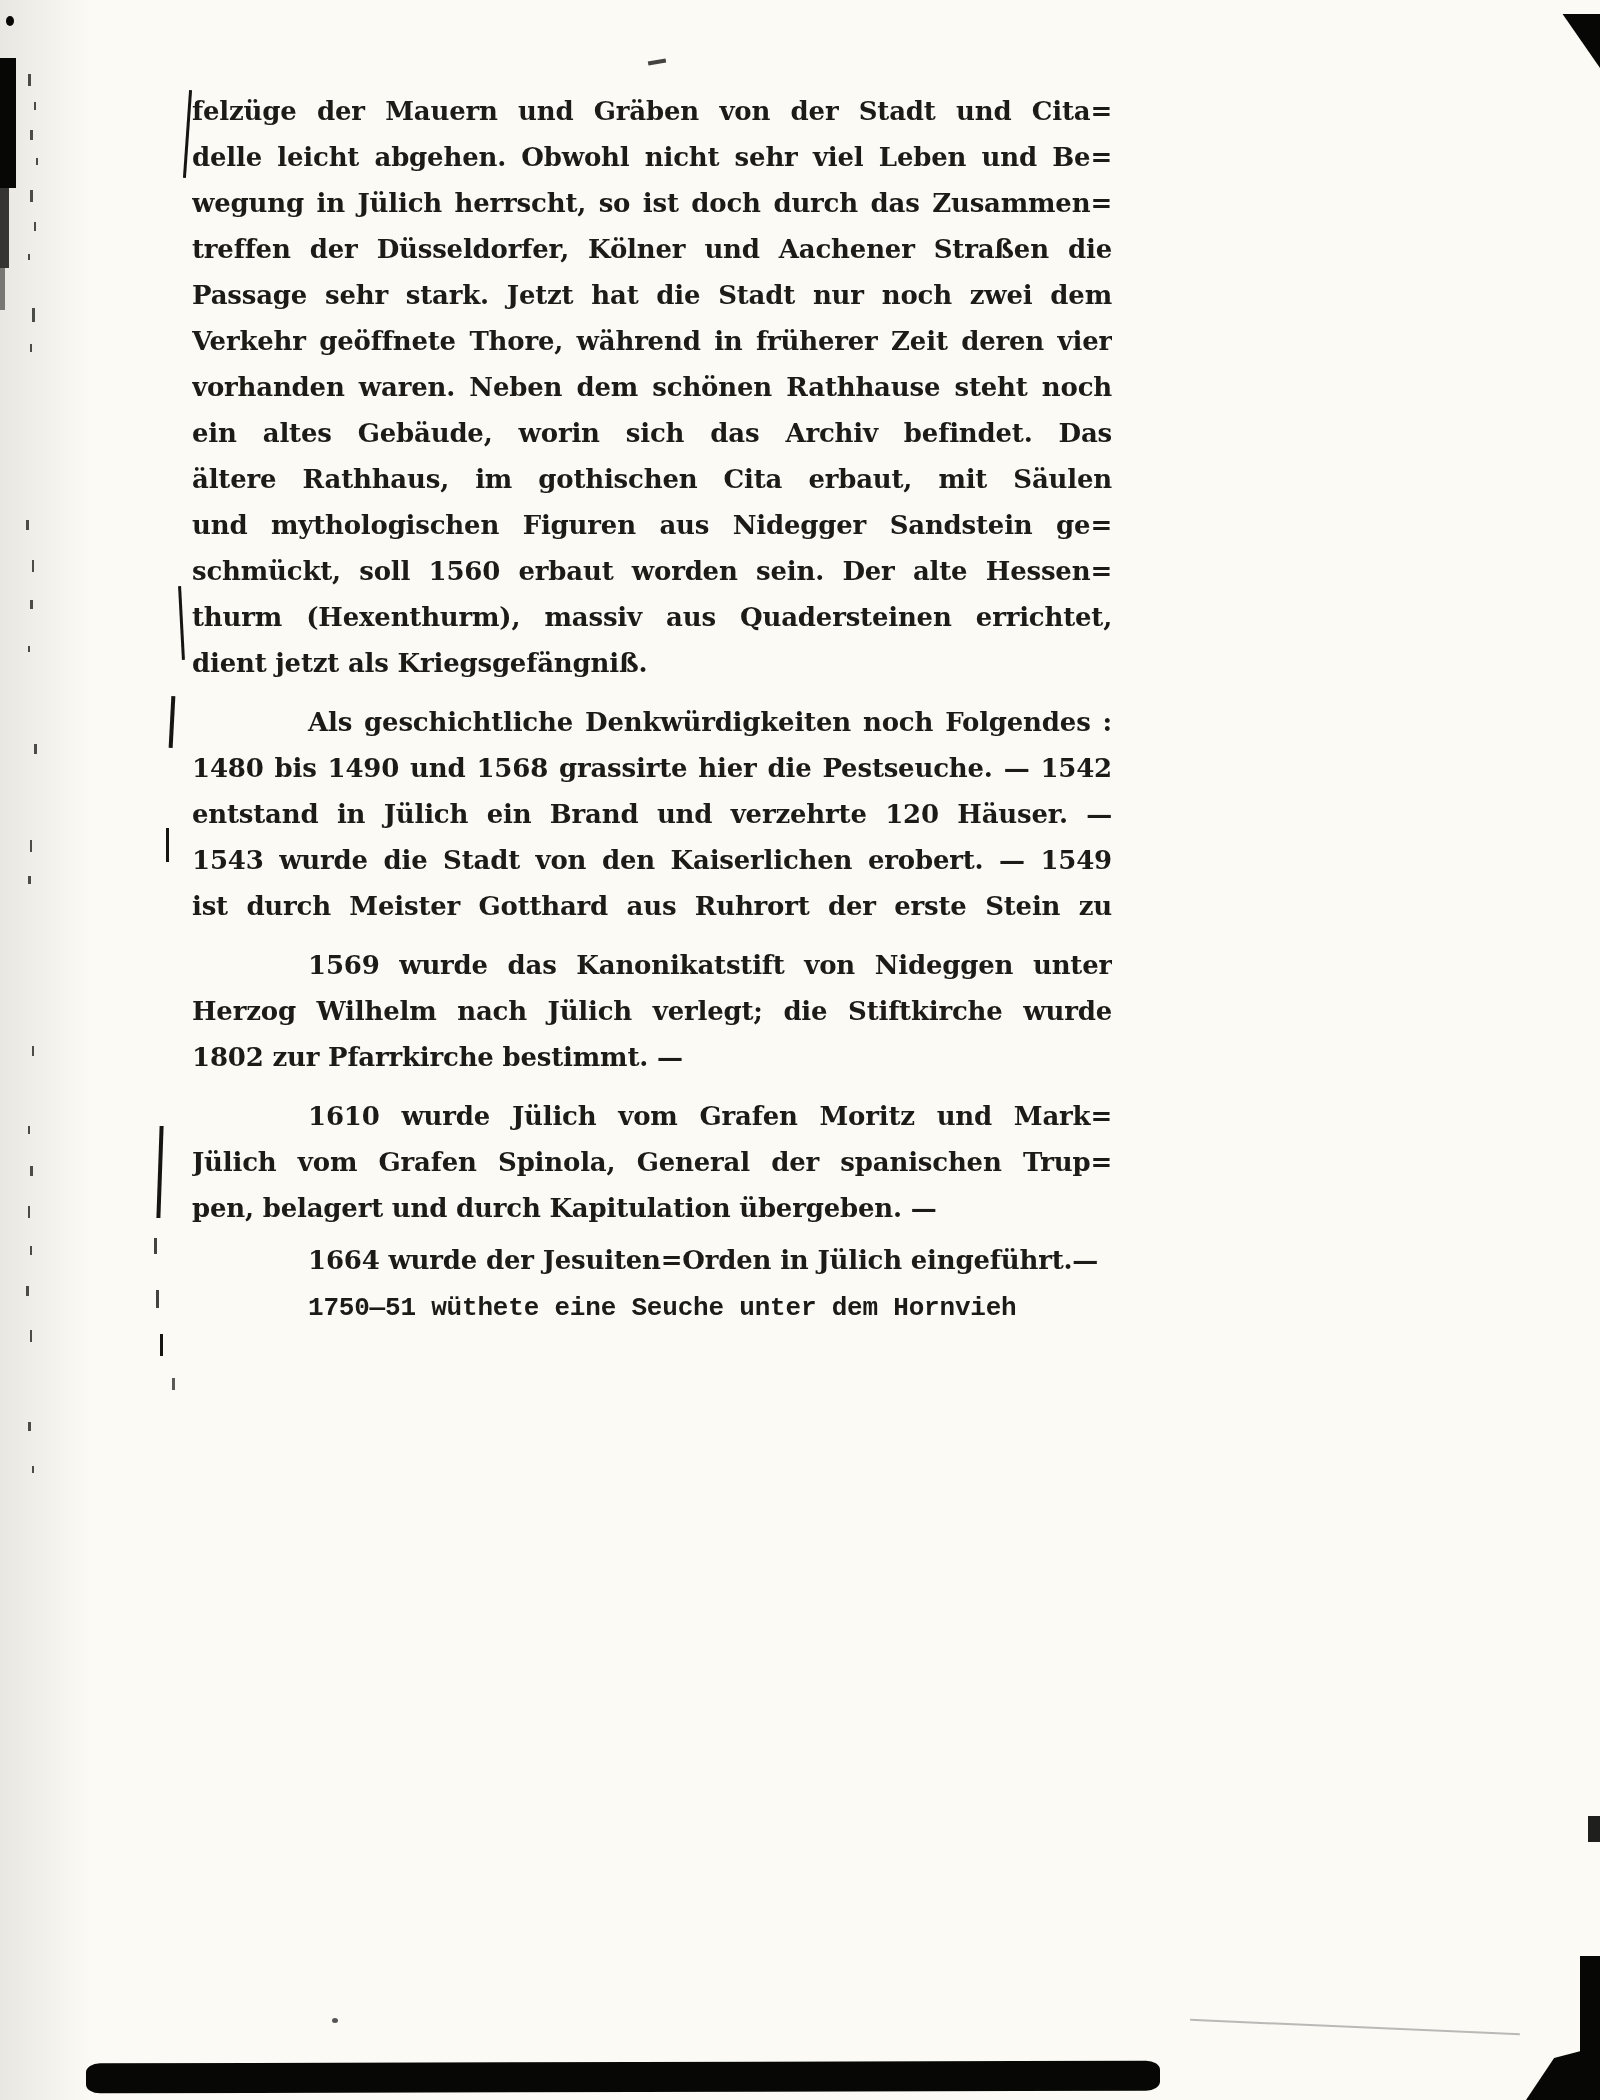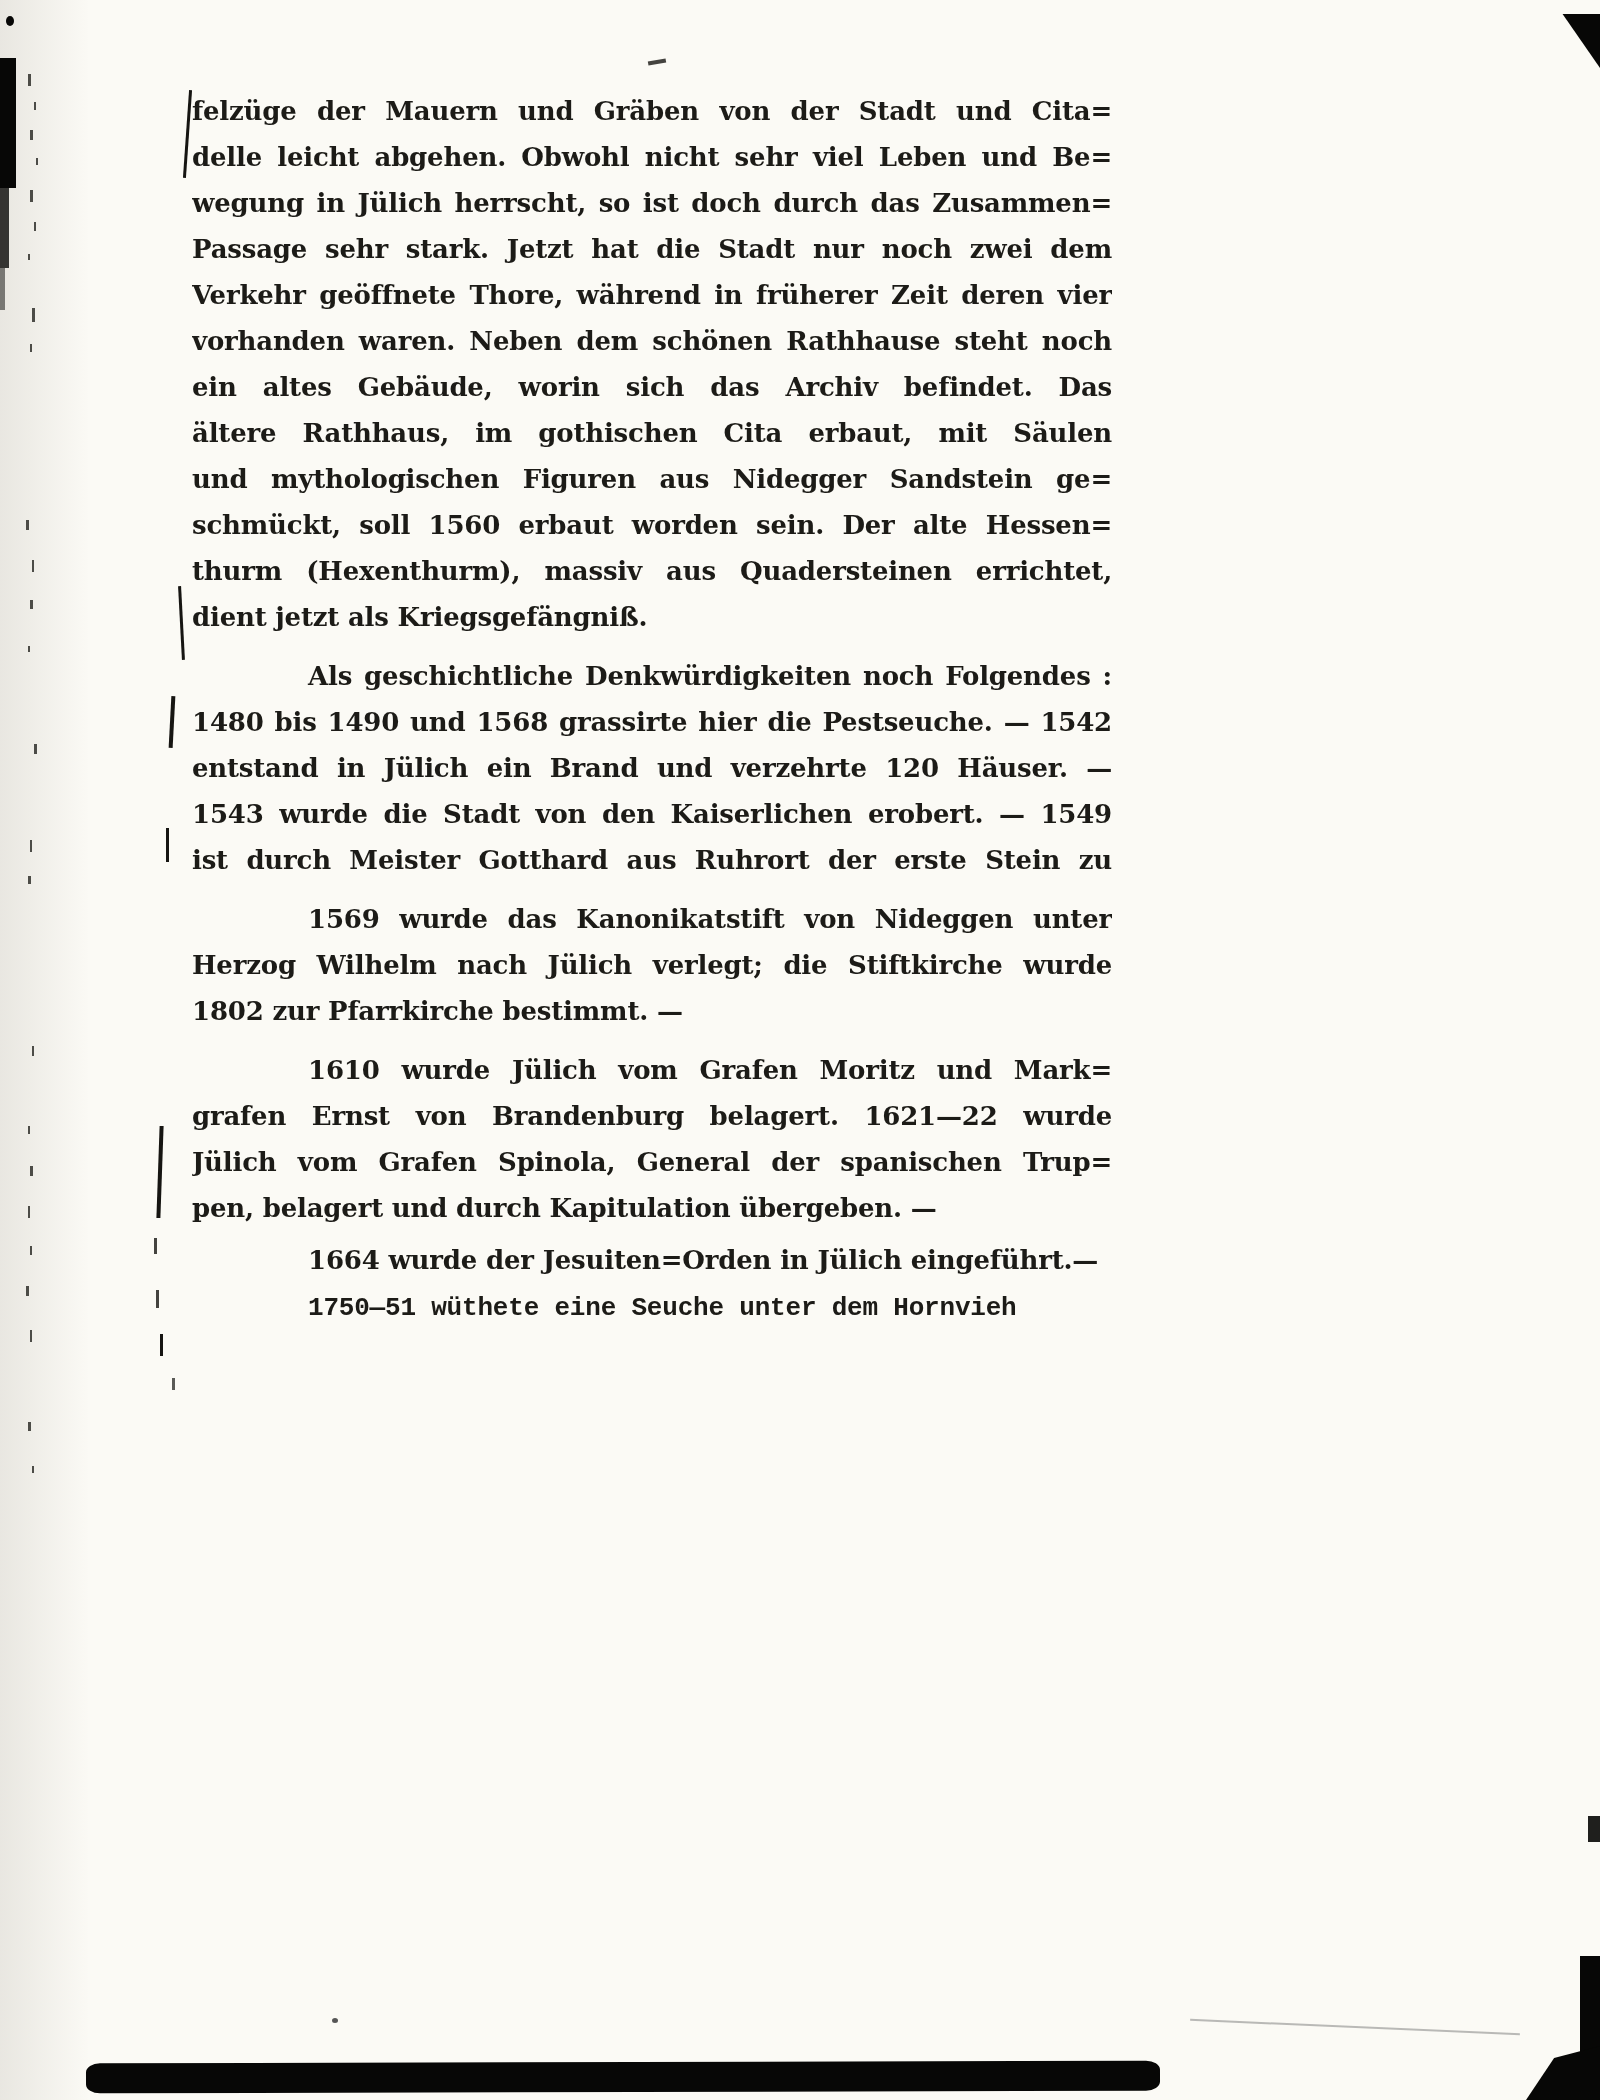--- a/index.html
+++ b/index.html
@@ -41,20 +41,21 @@
 
 <div class="page">
 
   <div class="edge-shadow"></div>
 
   <div class="text-block">
       <div class="para">
         <div class="line just">felzüge der Mauern und Gräben von der Stadt und Cita=</div>
         <div class="line just">delle leicht abgehen.  Obwohl nicht sehr viel Leben und Be=</div>
         <div class="line just">wegung in Jülich herrscht, so ist doch durch das Zusammen=</div>
+        <div class="line just">treffen der Düsseldorfer, Kölner und Aachener Straßen die</div>
         <div class="line just">Passage sehr stark.  Jetzt hat die Stadt nur noch zwei dem</div>
         <div class="line just">Verkehr geöffnete Thore, während in früherer Zeit deren vier</div>
         <div class="line just">vorhanden waren.  Neben dem schönen Rathhause steht noch</div>
         <div class="line just">ein altes Gebäude, worin sich das Archiv befindet.  Das</div>
         <div class="line just">ältere Rathhaus, im gothischen Cita erbaut, mit Säulen</div>
         <div class="line just">und mythologischen Figuren aus Nidegger Sandstein ge=</div>
         <div class="line just">schmückt, soll 1560 erbaut worden sein.  Der alte Hessen=</div>
         <div class="line just">thurm (Hexenthurm), massiv aus Quadersteinen errichtet,</div>
         <div class="line">dient jetzt als Kriegsgefängniß.</div>
       </div>
@@ -65,21 +66,20 @@
         <div class="line just">1543 wurde die Stadt von den Kaiserlichen erobert. — 1549</div>
         <div class="line just">ist durch Meister Gotthard aus Ruhrort der erste Stein zu</div>
       </div>
       <div class="para">
         <div class="line just indent">1569 wurde das Kanonikatstift von Nideggen unter</div>
         <div class="line just">Herzog Wilhelm nach Jülich verlegt; die Stiftkirche wurde</div>
         <div class="line">1802 zur Pfarrkirche bestimmt. —</div>
       </div>
       <div class="para">
         <div class="line just indent">1610 wurde Jülich vom Grafen Moritz und Mark=</div>
-        <div class="line just">grafen Ernst von Brandenburg belagert.  1621—22 wurde</div>
         <div class="line just">Jülich vom Grafen Spinola, General der spanischen Trup=</div>
         <div class="line">pen, belagert und durch Kapitulation übergeben. —</div>
       </div>
       <div class="para">
         <div class="line indent">1664 wurde der Jesuiten=Orden in Jülich eingeführt.—</div>
       </div>
       <div class="para">
         <div class="line indent">1750—51 wüthete eine Seuche unter dem Hornvieh</div>
       </div>
     </div>

